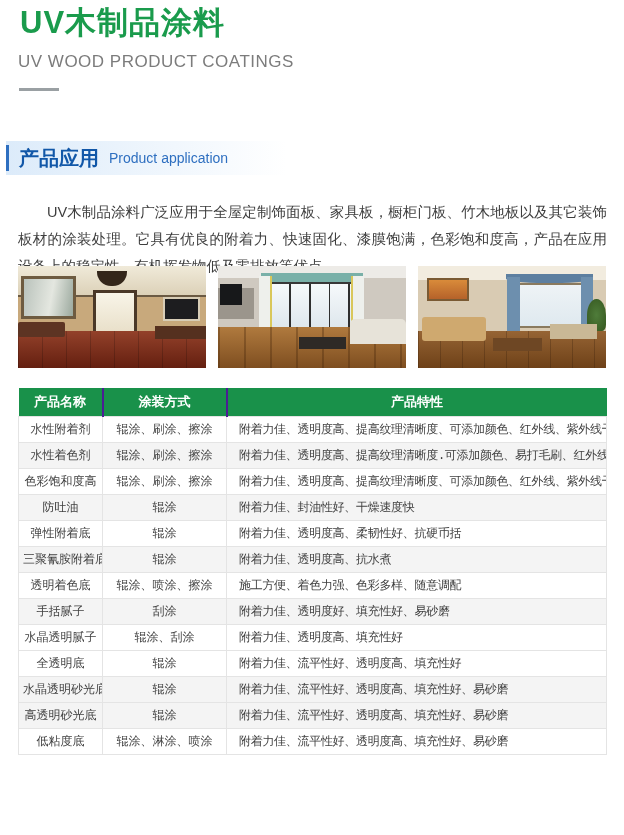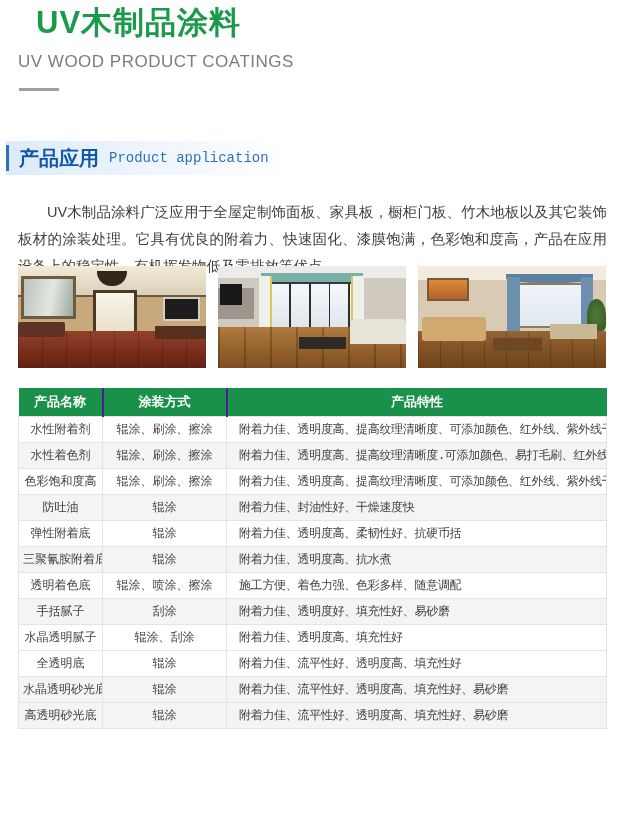--- a/index.html
+++ b/index.html
@@ -3,36 +3,35 @@
 <meta charset="utf-8">
 <style>
   html,body{margin:0;padding:0;}
   body{
     width:624px;height:835px;position:relative;background:#ffffff;
     font-family:"Liberation Sans","DejaVu Sans",sans-serif;
     overflow:hidden;
   }
   
   .main-title{
-    position:absolute;left:36px;top:2px;
+    position:absolute;left:20px;top:2px;
     font-size:31px;font-weight:bold;color:#1a9b4c;letter-spacing:1px;
   }
   .sub-title{
     position:absolute;left:18px;top:52px;
     font-size:17px;color:#7c7c7c;letter-spacing:.5px;
   }
   .title-rule{
     position:absolute;left:19px;top:88px;width:40px;height:3px;background:#9aa0a3;
   }
   
   .section-header{
     position:absolute;left:6px;top:141px;width:330px;height:34px;
     display:flex;align-items:center;
     background:linear-gradient(90deg,#dcebfa 0%,rgba(255,255,255,0) 85%);
-    font-family:Liberation Mono, monospace;
   }
   .section-accent{width:3px;height:26px;background:#2e6fc0;margin-right:10px;}
   .section-title-zh{font-size:20px;font-weight:bold;color:#1157a8;}
   .section-title-en{font-size:14px;color:#2e6fc0;margin-left:10px;}
   
   .intro{
     position:absolute;left:18px;top:184px;width:589px;
     font-size:14.5px;line-height:27px;color:#3e3e3e;
     text-align:justify;text-indent:2em;
   }
@@ -236,14 +235,19 @@
       <tr class="alt">
         <td>水晶透明砂光底</td>
         <td>辊涂</td>
         <td>附着力佳、流平性好、透明度高、填充性好、易砂磨</td>
       </tr>
       <tr class="alt">
         <td>高透明砂光底</td>
         <td>辊涂</td>
         <td>附着力佳、流平性好、透明度高、填充性好、易砂磨</td>
       </tr>
+      <tr>
+        <td>低粘度底</td>
+        <td>辊涂、淋涂、喷涂</td>
+        <td>附着力佳、流平性好、透明度高、填充性好、易砂磨</td>
+      </tr>
     </tbody>
 </table>
 
 </body></html>

